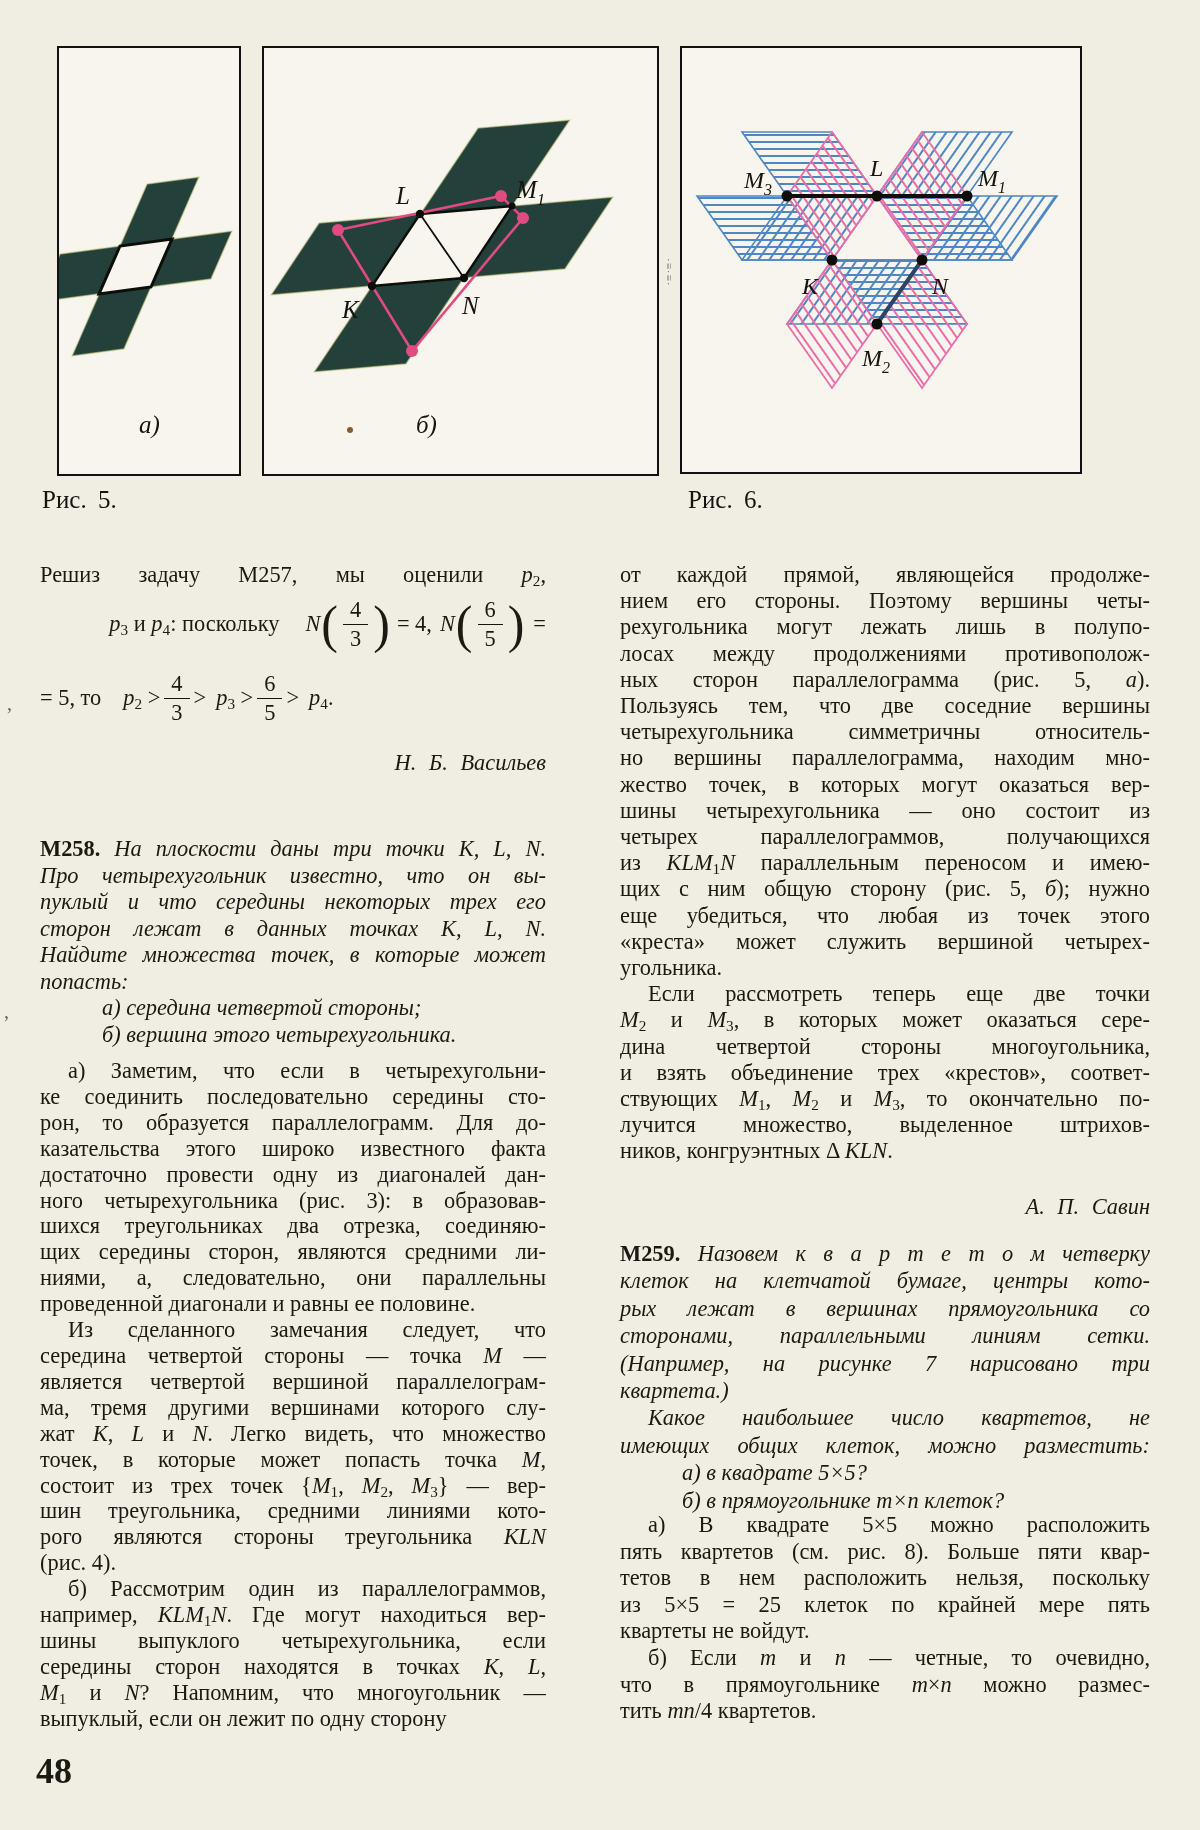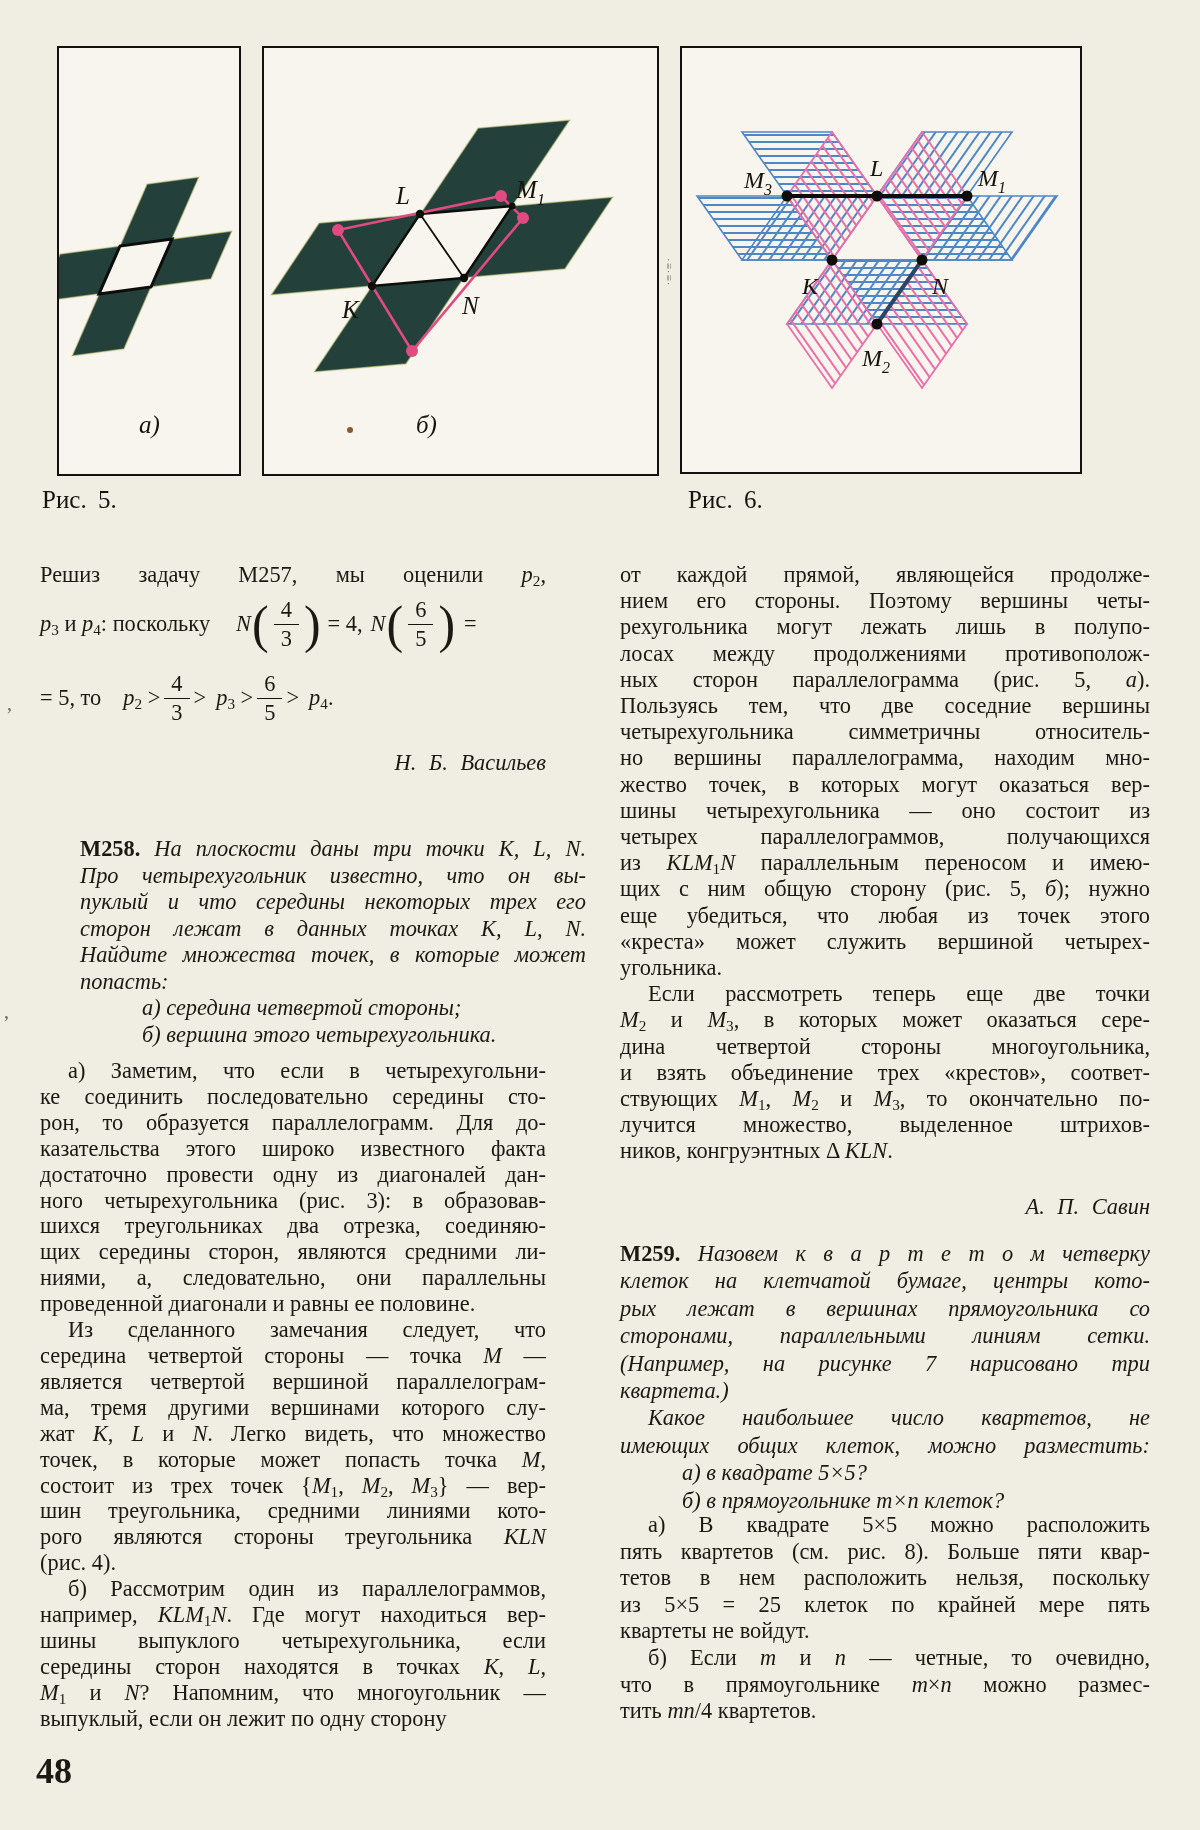--- a/index.html
+++ b/index.html
@@ -8,21 +8,21 @@
   .panel{position:absolute;background:#f7f5ee;border:2.5px solid #111;box-sizing:border-box;}
   .caption{position:absolute;font-size:25px;word-spacing:5px;color:#15140e;}
   .sublabel{position:absolute;font-style:italic;font-size:25px;color:#15140e;}
   .col{position:absolute;font-size:22.4px;}
   .block{position:absolute;}
   .line{display:block;text-align:justify;text-align-last:justify;white-space:normal;}
   .line.last{text-align-last:auto;}
   .line.ind1{text-indent:28px;}
   .line.ind2{text-indent:62px;}
   .lh-l{line-height:25.9px;}
-  .lh-m{line-height:26.5px;margin-left:40px;}
+  .lh-m{line-height:26.5px;}
   .lh-r{line-height:26.2px;}
   .lh-i9{line-height:27.4px;}
   .lh-s9{line-height:26.6px;}
   .ital{font-style:italic;}
   b.rm{font-style:normal;font-weight:700;}
   sub{font-size:68%;vertical-align:-0.28em;line-height:0;}
   i{font-style:italic;}
   .author{text-align:right;font-style:italic;word-spacing:7px;padding-right:10px;}
   .fline{display:flex;align-items:center;font-size:22.4px;}
   .frac{display:inline-block;text-align:center;line-height:1.05;margin:0 4px;}
@@ -130,21 +130,21 @@
 
 <div class="margmark" style="left:663px;top:258px;font-size:11px;letter-spacing:1px;writing-mode:vertical-rl;color:#7a766a;">·≡·≡·</div>
 <div class="margmark" style="left:6px;top:704px;">’</div>
 <div class="margmark" style="left:4px;top:1000px;">,</div>
 
 <div class="col" style="left:40px;top:0;width:506px;height:1830px;">
   <div class="block lh-l" style="left:0;top:562px;width:506px;">
       <div class="line">Решиз задачу М257, мы оценили <i>p</i><sub>2</sub>,</div>
     </div>
 
-  <div class="fline" style="position:absolute;left:0;top:598px;width:506px;">
+  <div class="fline" style="position:absolute;left:0;top:598px;width:506px;justify-content:flex-end;">
     <span><i>p</i><sub>3</sub> и <i>p</i><sub>4</sub>: поскольку</span>
     <span class="gap" style="width:26px;"></span>
     <span class="mvar"><i>N</i></span>
     <span class="bigp">(</span>
     <span class="frac">
         <span class="num">4</span>
         <span class="den">3</span>
       </span>
     <span class="bigp">)</span>
     <span class="gap" style="width:6px;"></span>

